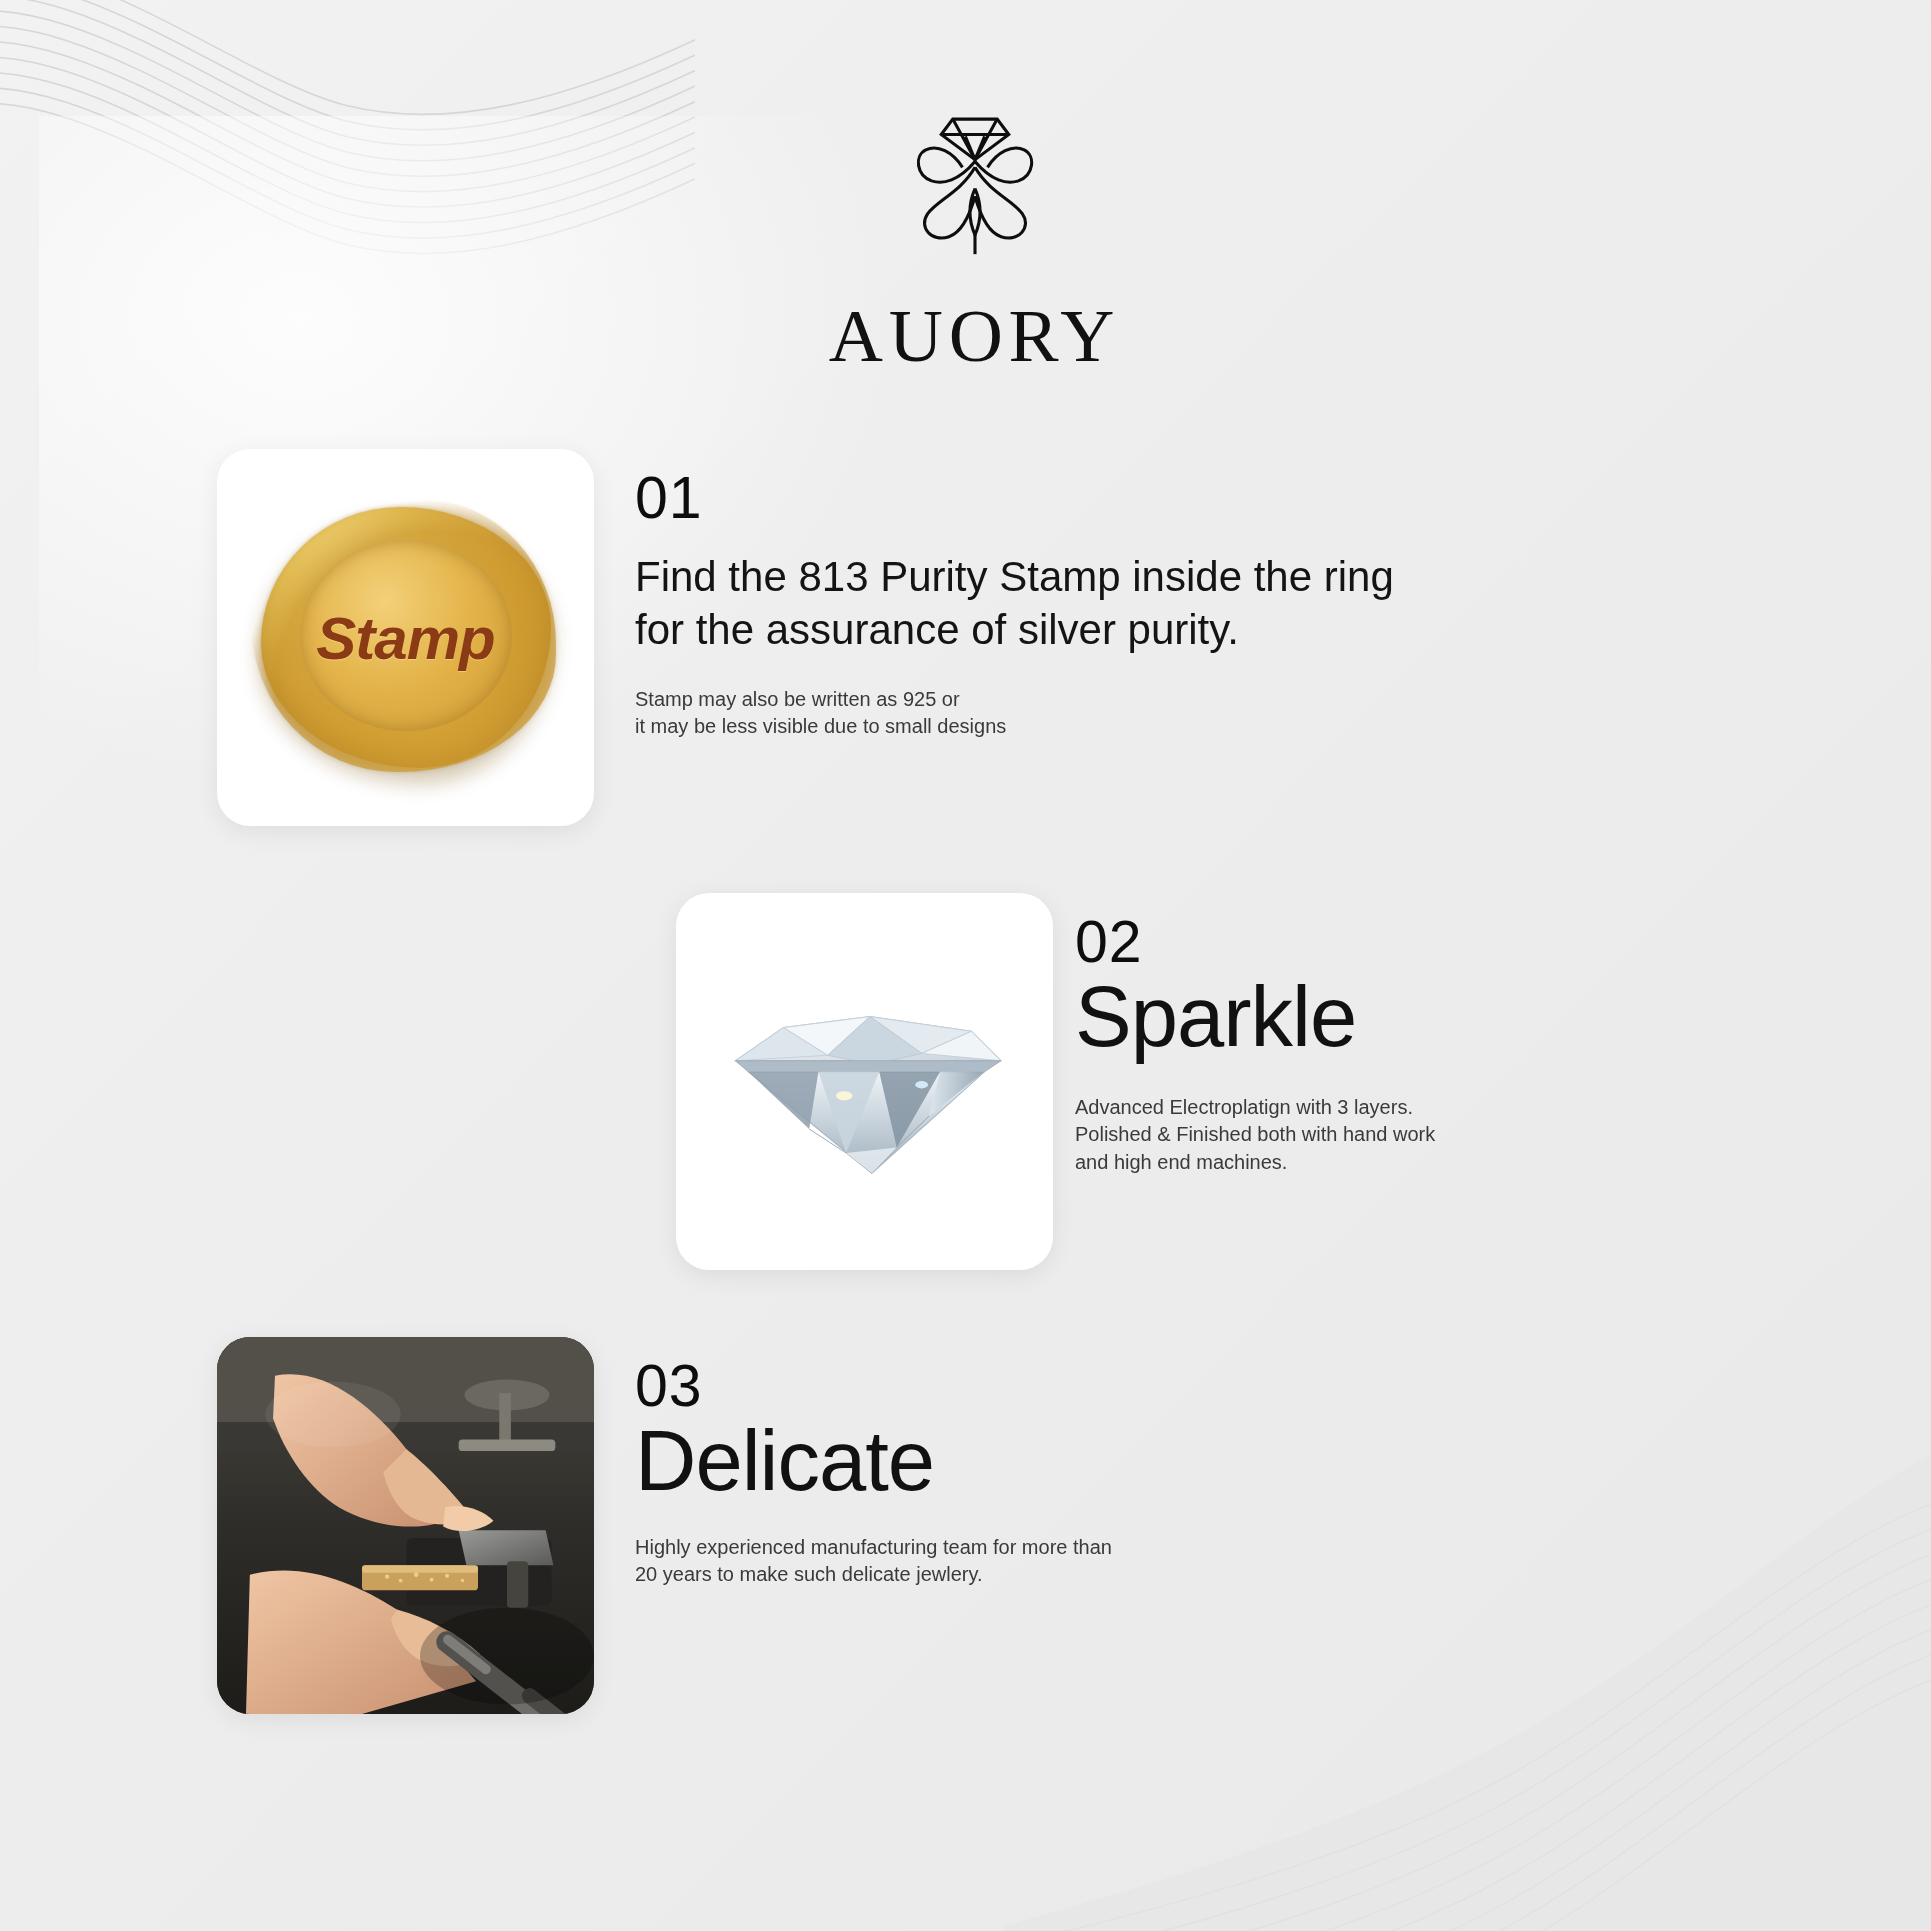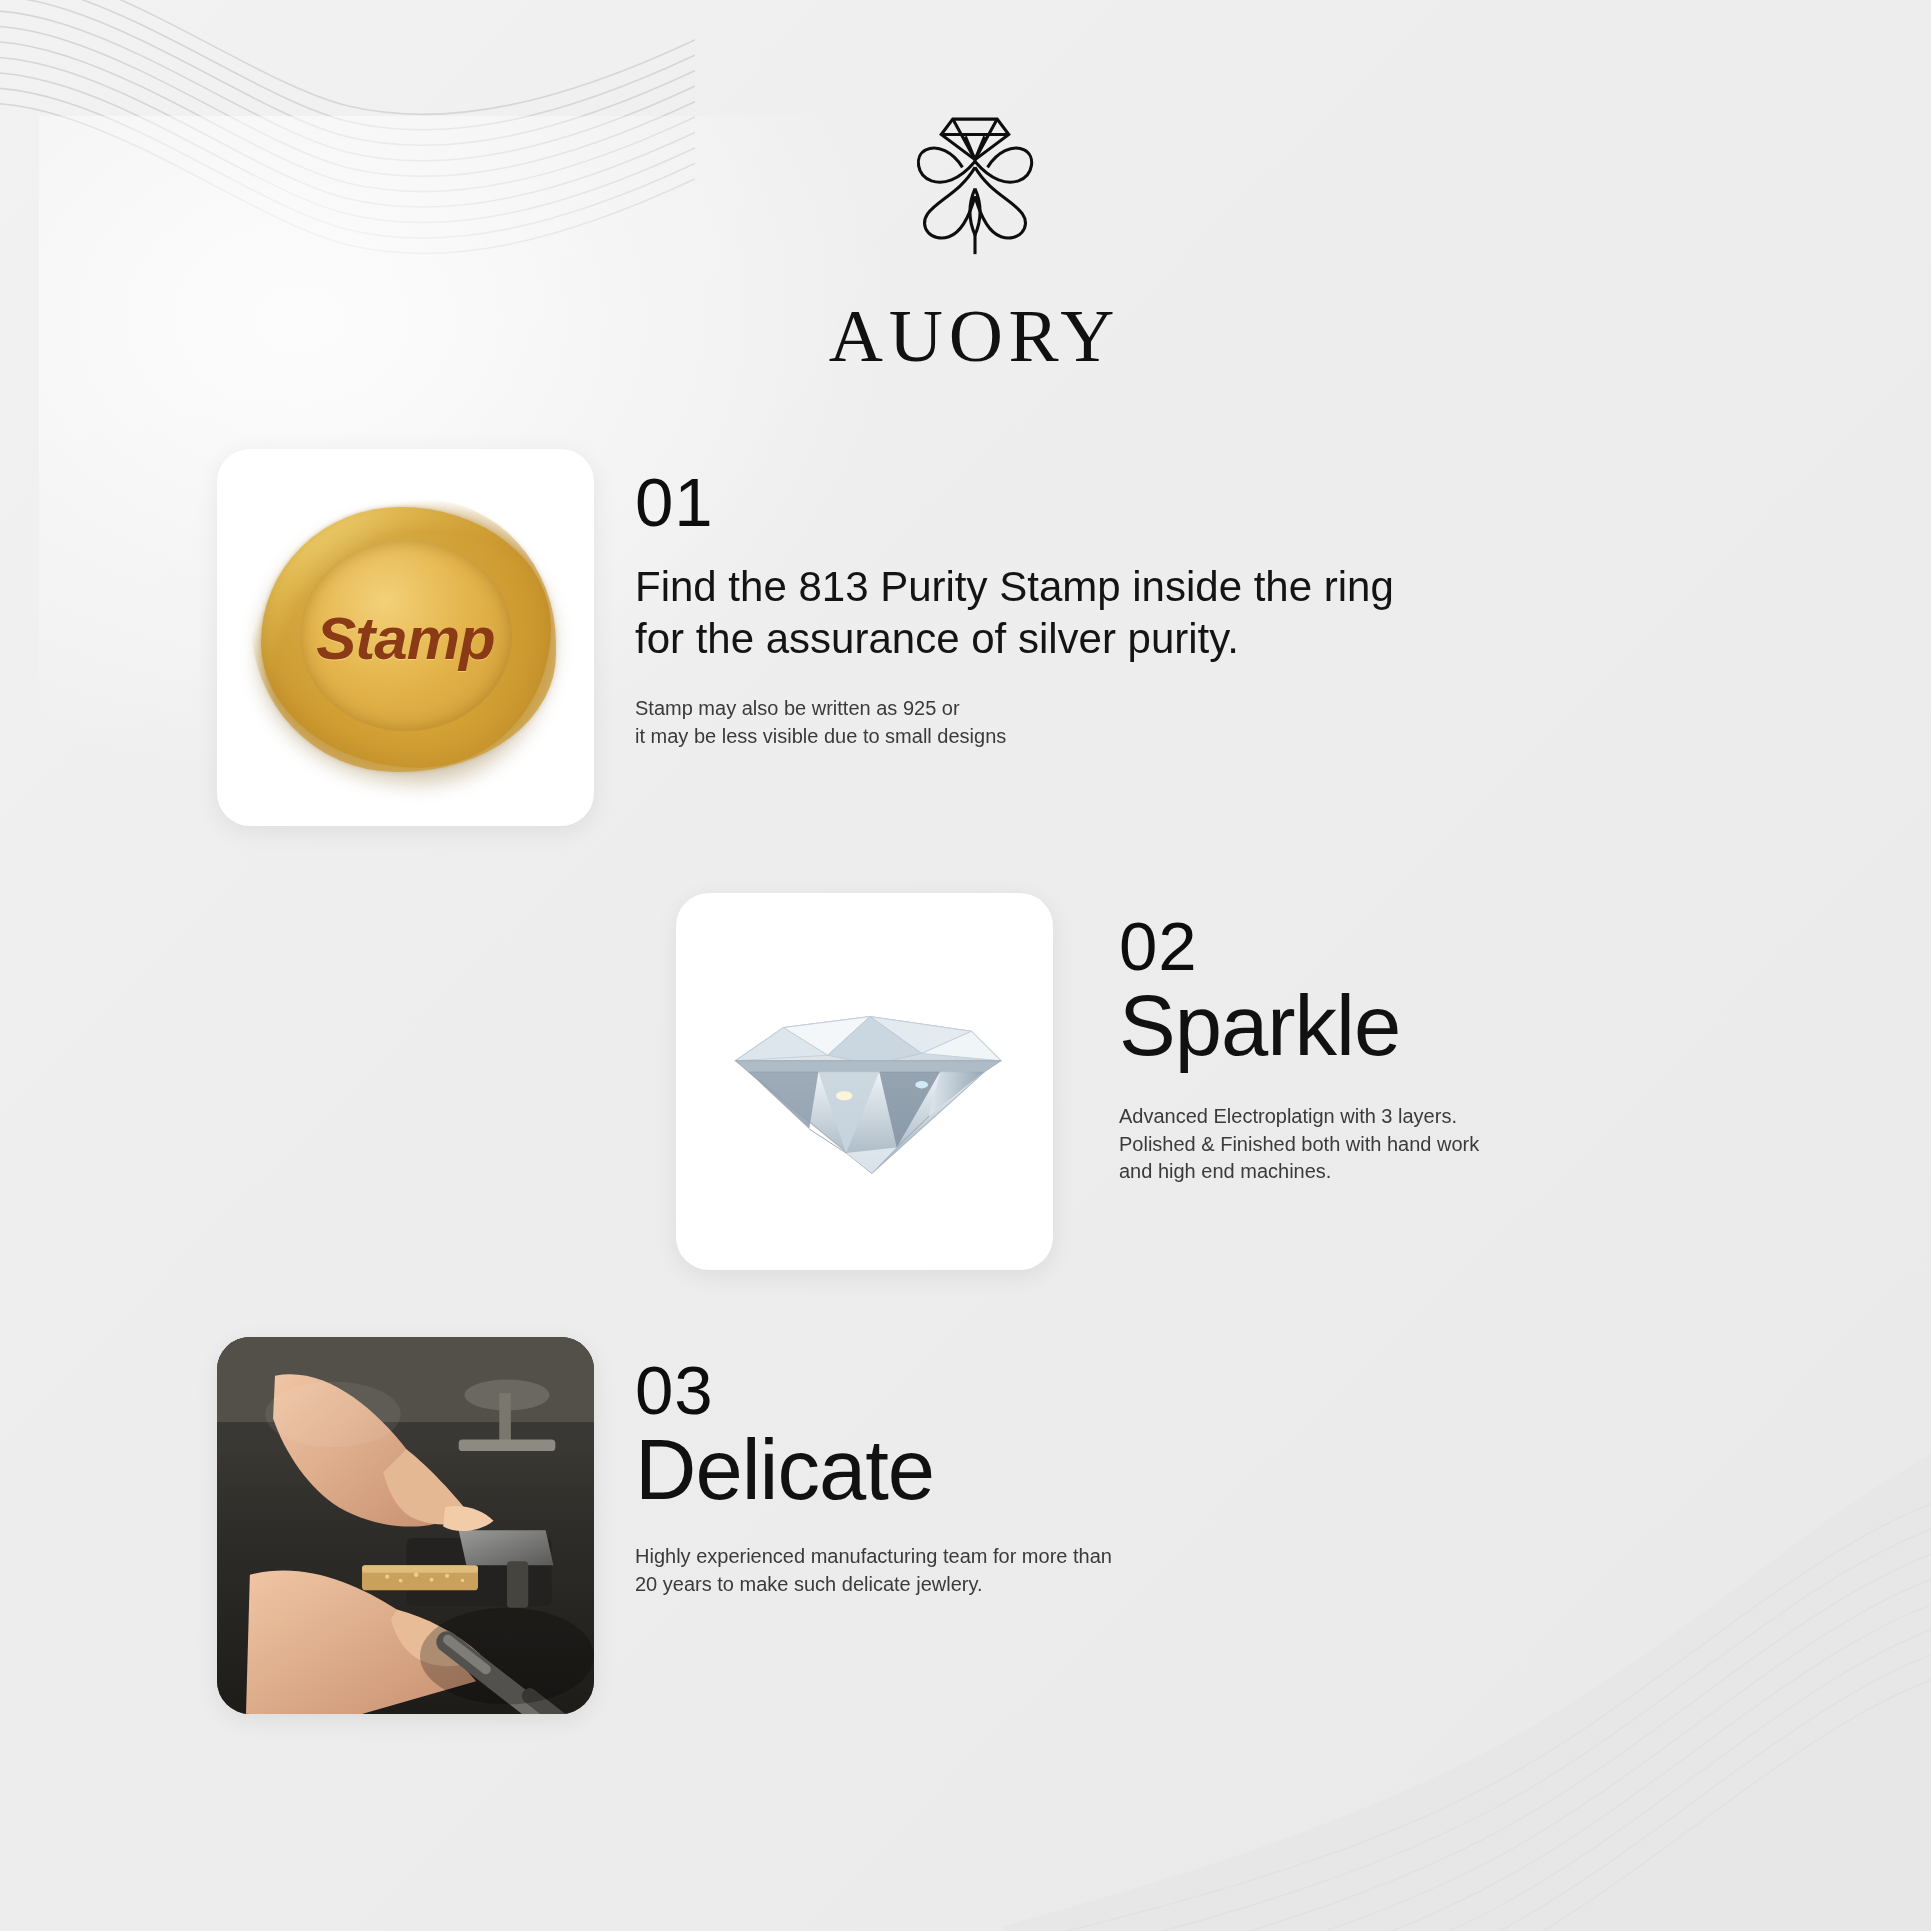--- a/index.html
+++ b/index.html
@@ -49,25 +49,25 @@
     background: #ffffff;
     box-shadow: 0 5.8px 25px rgba(0,0,0,0.07);
     overflow: hidden;
     position: relative;
     flex: 0 0 auto;
   }
   .thumb.tight { padding: 0; }
 
   .copy { padding-top: 21px; }
   .copy-1 { margin-left: 41px; }
-  .copy-2 { margin-left: 66px; text-align: left; }
+  .copy-2 { margin-left: 22px; text-align: left; }
   .copy-3 { margin-left: 41px; }
 
   .step-num {
-    font-size: 69px;
+    font-size: 59px;
     font-weight: 400;
     color: #0d0d0d;
     line-height: 0.95;
     letter-spacing: 1px;
   }
   .step-title {
     font-size: 85px;
     font-weight: 400;
     color: #111;
     line-height: 1.02;

